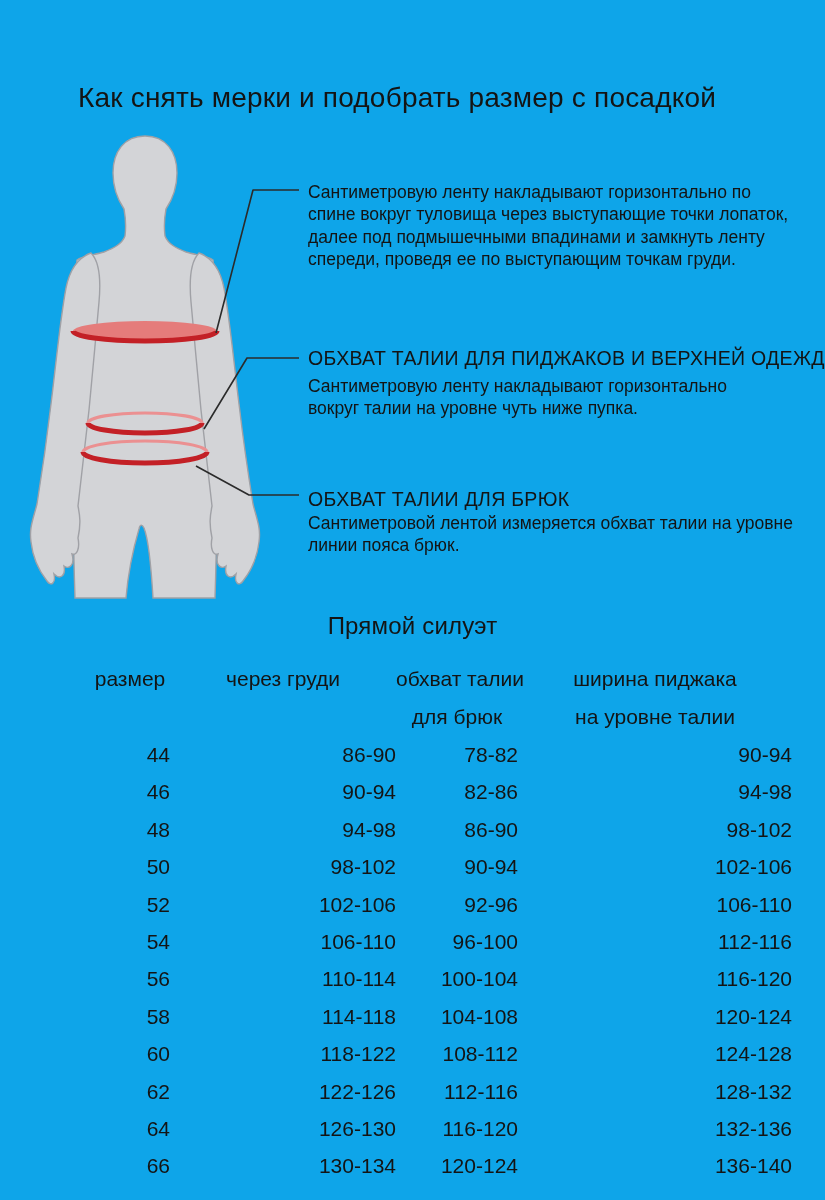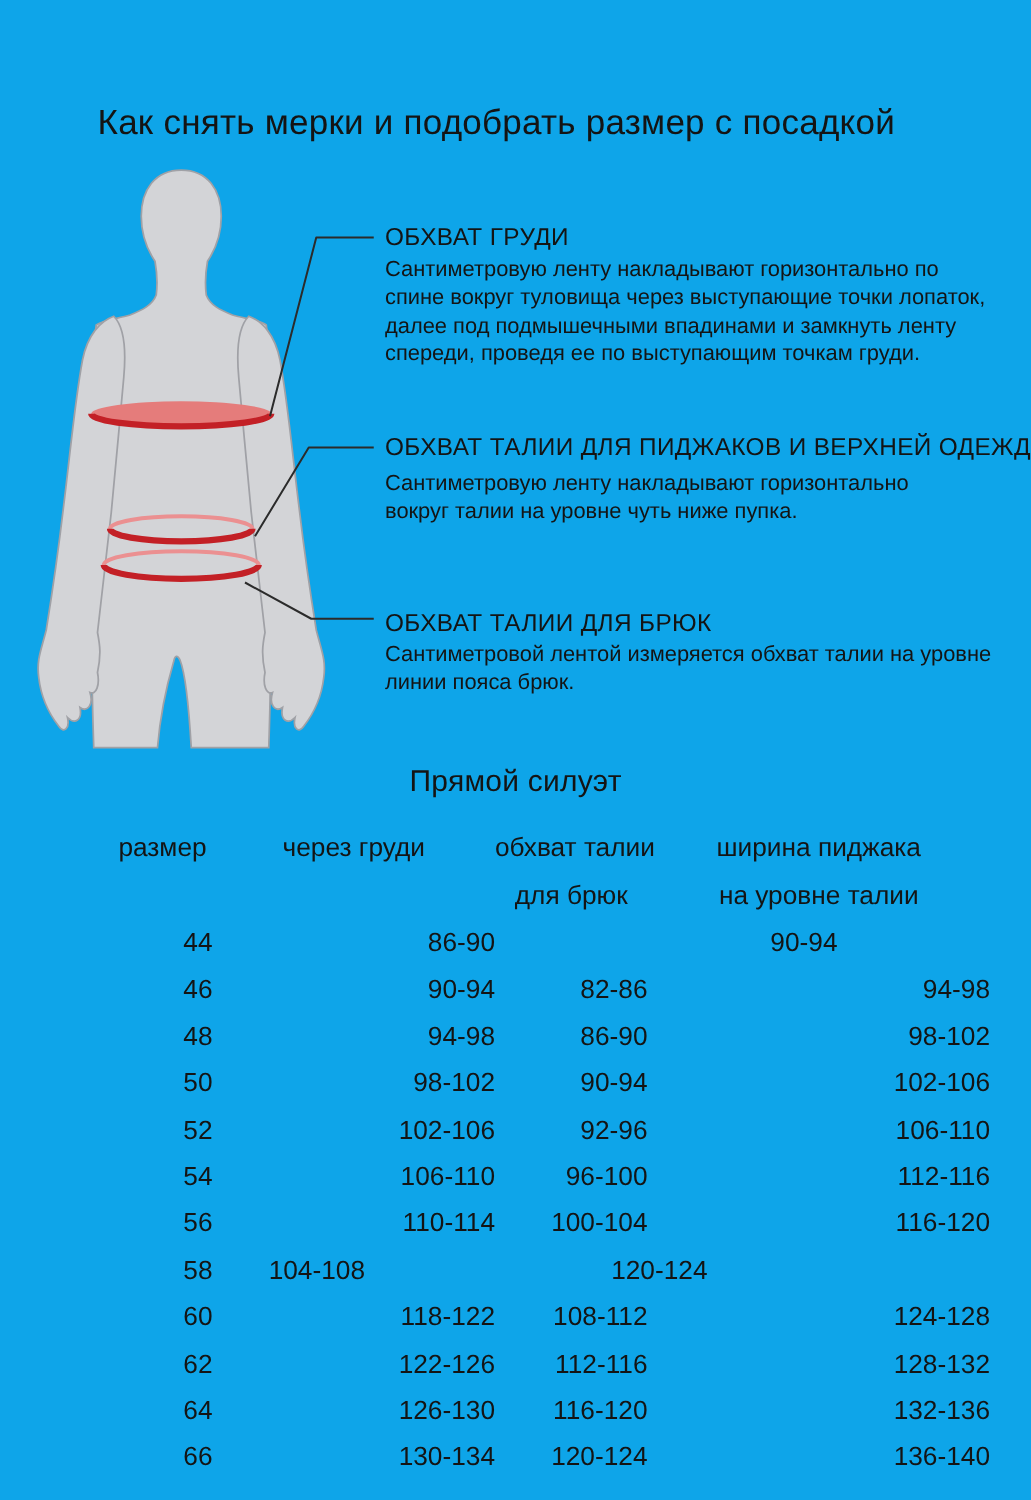--- a/index.html
+++ b/index.html
@@ -85,21 +85,20 @@
     </g>
   </svg>
 
   <svg class="leaders-svg" width="825" height="620" viewBox="0 0 825 620">
     <polyline points="216,333 253,190 299,190" fill="none" stroke="#2b2b2b" stroke-width="1.6" stroke-linejoin="round"></polyline>
     <polyline points="204,429 247,358 299,358" fill="none" stroke="#2b2b2b" stroke-width="1.6" stroke-linejoin="round"></polyline>
     <polyline points="196,466 249,495 299,495" fill="none" stroke="#2b2b2b" stroke-width="1.6" stroke-linejoin="round"></polyline>
   </svg>
 
   <section class="measure m1">
-    <h2>ОБХВАТ ГРУДИ</h2>
     <p>Сантиметровую ленту накладывают горизонтально по
 спине вокруг туловища через выступающие точки лопаток,
 далее под подмышечными впадинами и замкнуть ленту
 спереди, проведя ее по выступающим точкам груди.</p>
   </section>
 
   <section class="measure m2">
     <h2>ОБХВАТ ТАЛИИ ДЛЯ ПИДЖАКОВ И ВЕРХНЕЙ ОДЕЖДЫ</h2>
     <p>Сантиметровую  ленту накладывают горизонтально
 вокруг талии на уровне чуть ниже пупка.</p>
@@ -129,20 +128,21 @@
       </div>
       <div class="hcell c4">
         <span class="hline">ширина пиджака</span>
         <span class="hline">на уровне талии</span>
       </div>
     </div>
     <div class="tbody" id="tbody">
         <div class="trow">
           <div class="tcell c1">44</div>
           <div class="tcell c2">86-90</div>
+          <div class="tcell c3">78-82</div>
           <div class="tcell c4">90-94</div>
         </div>
         <div class="trow">
           <div class="tcell c1">46</div>
           <div class="tcell c2">90-94</div>
           <div class="tcell c3">82-86</div>
           <div class="tcell c4">94-98</div>
         </div>
         <div class="trow">
           <div class="tcell c1">48</div>
@@ -169,20 +169,21 @@
           <div class="tcell c4">112-116</div>
         </div>
         <div class="trow">
           <div class="tcell c1">56</div>
           <div class="tcell c2">110-114</div>
           <div class="tcell c3">100-104</div>
           <div class="tcell c4">116-120</div>
         </div>
         <div class="trow">
           <div class="tcell c1">58</div>
+          <div class="tcell c2">114-118</div>
           <div class="tcell c3">104-108</div>
           <div class="tcell c4">120-124</div>
         </div>
         <div class="trow">
           <div class="tcell c1">60</div>
           <div class="tcell c2">118-122</div>
           <div class="tcell c3">108-112</div>
           <div class="tcell c4">124-128</div>
         </div>
         <div class="trow">

